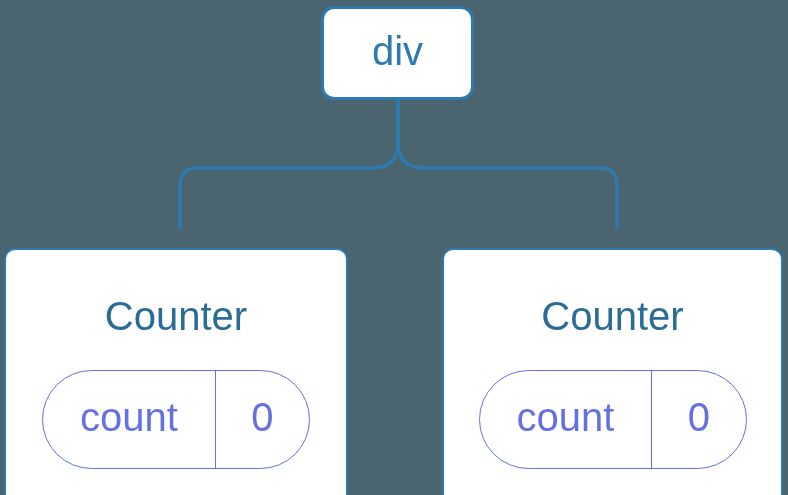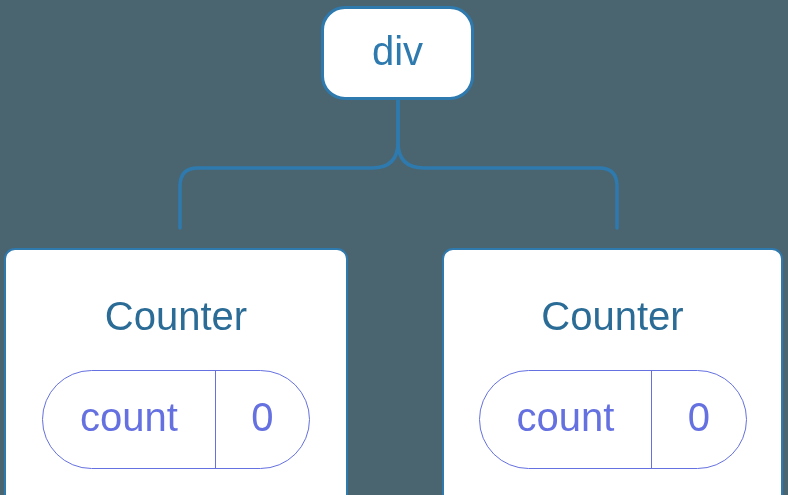--- a/index.html
+++ b/index.html
@@ -34,21 +34,21 @@
     stroke: var(--line-blue);
     stroke-width: 3.5;
     stroke-linecap: round;
   }
   .root-node {
     position: absolute;
     left: 321px; top: 6px;
     width: 153px; height: 94px;
     background: var(--card-bg);
     border: 3px solid var(--line-blue);
-    border-radius: 24px;
+    border-radius: 13px;
     display: flex;
     align-items: center;
     justify-content: center;
   }
   .root-node .node-label {
     color: var(--node-text);
     font-size: 40px;
     font-weight: 500;
     line-height: 1;
     padding-bottom: 4px;

